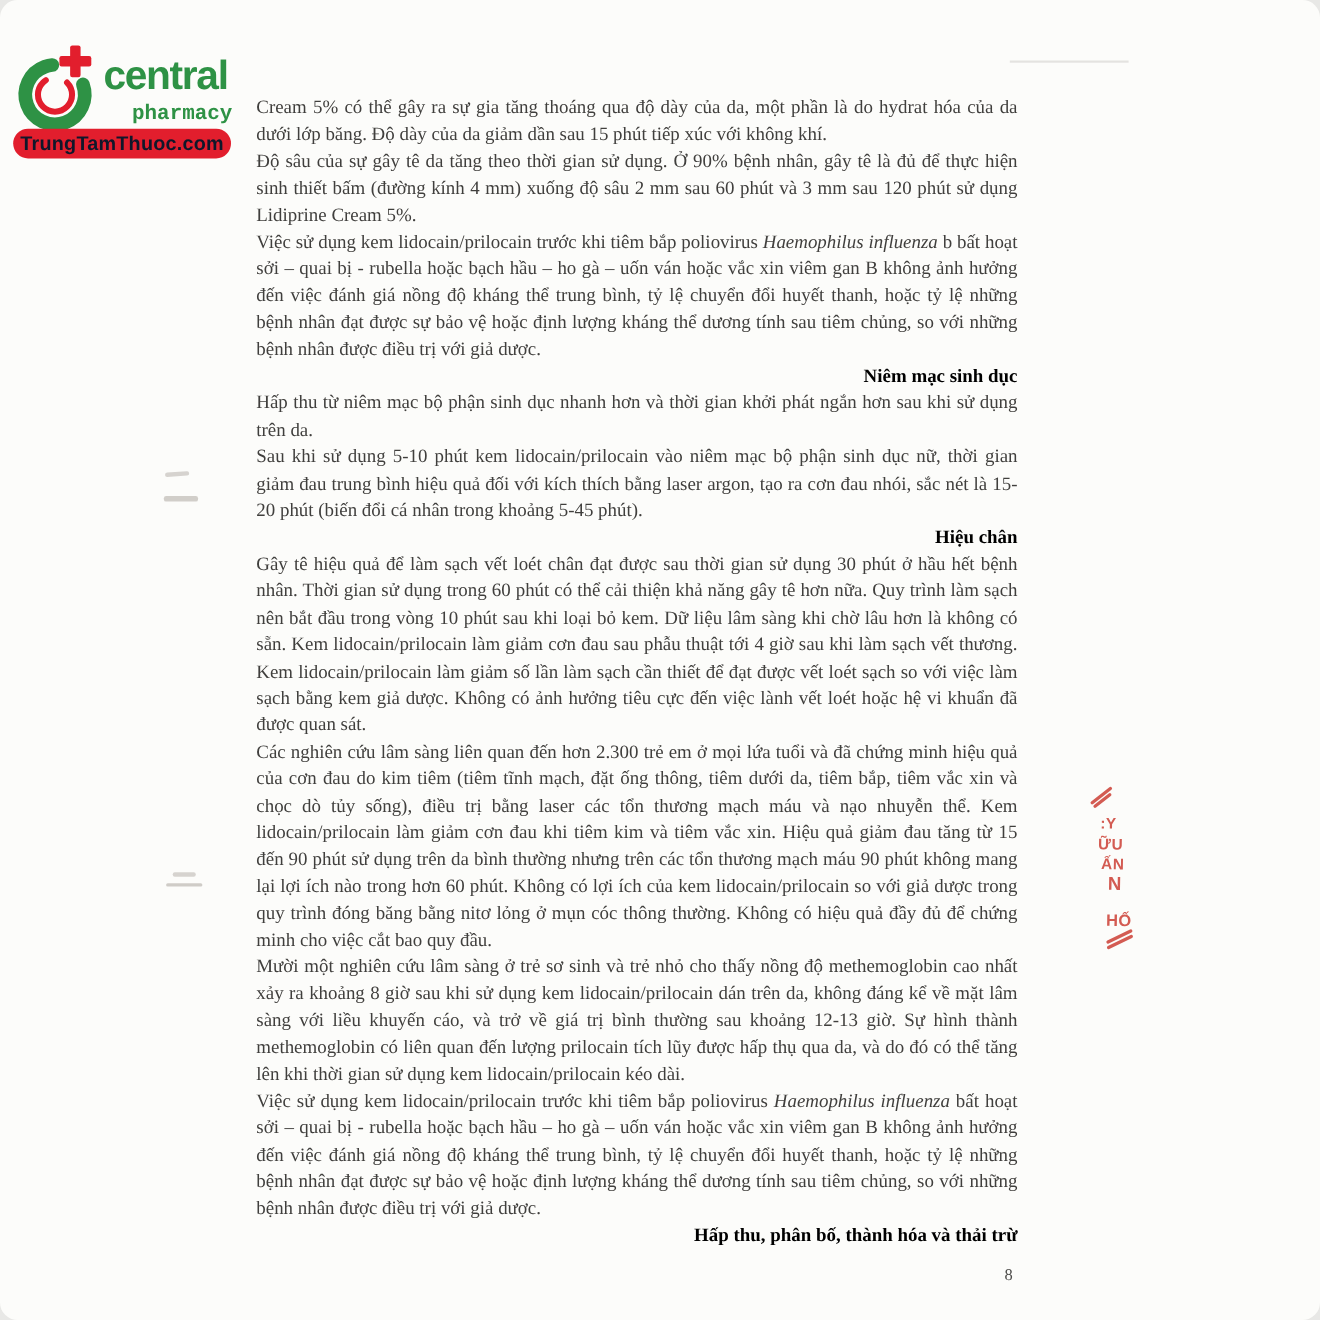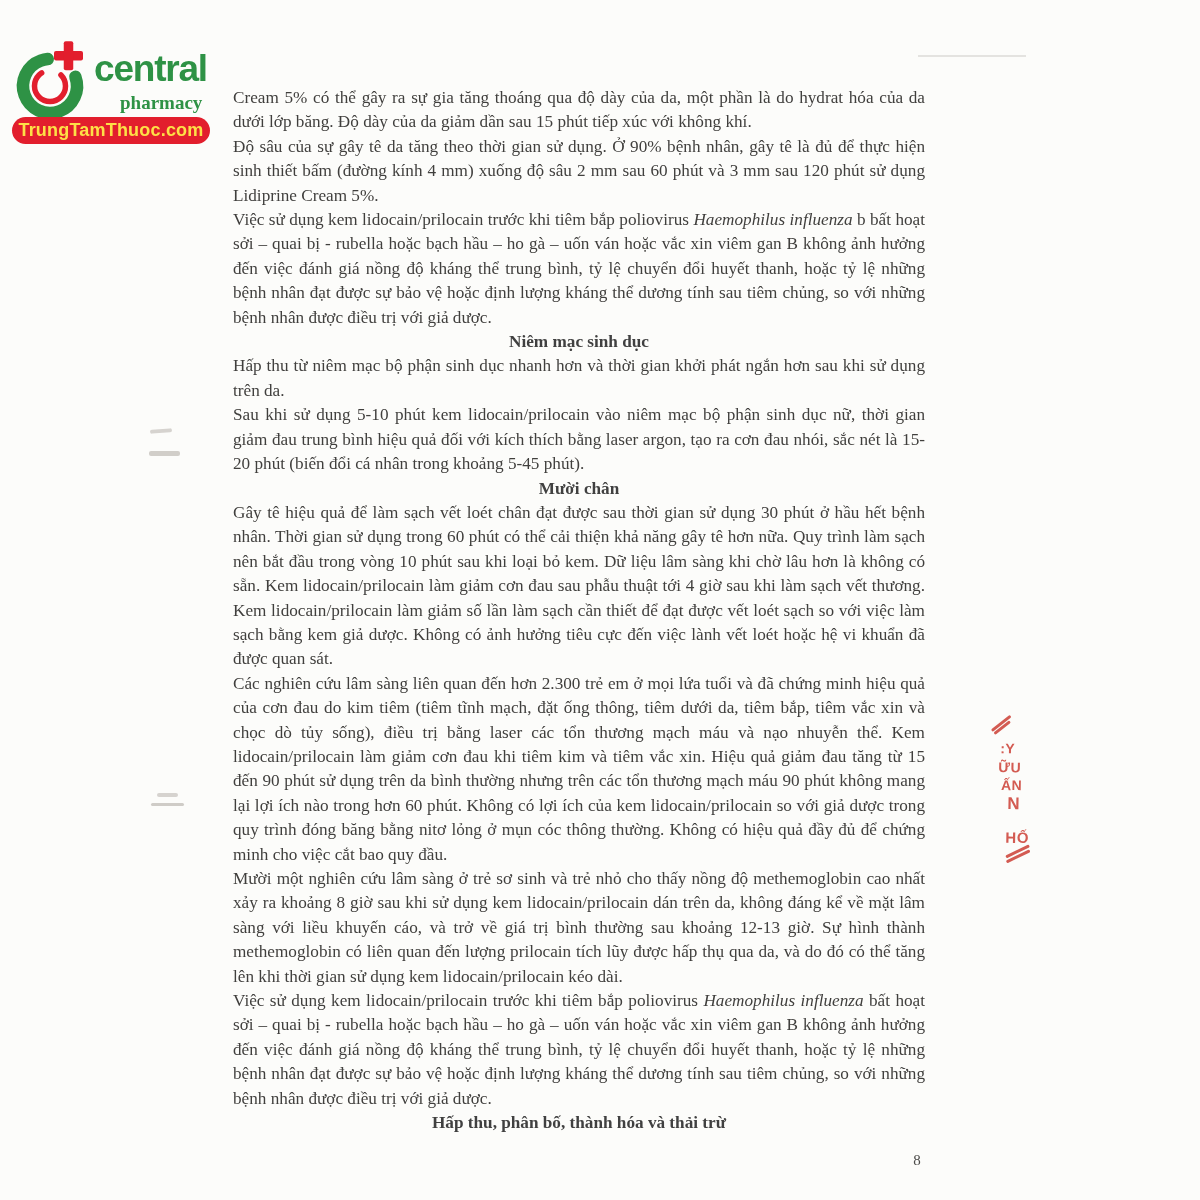--- a/index.html
+++ b/index.html
@@ -4,58 +4,59 @@
 <style>
   * { margin: 0; padding: 0; box-sizing: border-box; }
   html, body { background: #e8e8e6; }
   .page {
     position: relative;
     width: 1200px;
     height: 1200px;
     background: #fcfcfa;
     overflow: hidden;
     font-family: "Liberation Serif", serif;
+    border-radius: 16px;
   }
 
   
   .logo { position: absolute; left: 12px; top: 38px; width: 205px; height: 110px; }
   .logo-mark { position: absolute; left: 2px; top: 2px; }
   .brand-name {
     position: absolute; left: 82px; top: 10px;
     font-family: "Liberation Sans", sans-serif;
     font-size: 37px; font-weight: bold; letter-spacing: -1.2px;
     color: var(--brand-green);
   }
   .brand-tagline {
     position: absolute; left: 108px; top: 54px;
-    font-family: Liberation Serif, serif;
+    font-family: Liberation Mono, monospace;
     font-size: 19px; font-weight: bold;
     color: var(--brand-green);
   }
   .brand-pill {
     position: absolute; left: 0; top: 79px;
     width: 198px; height: 27px;
     background: var(--brand-red);
     border-radius: 14px;
     display: flex; align-items: center; justify-content: center;
     font-family: "Liberation Sans", sans-serif;
-    font-size: 18px; font-weight: bold; color: #fde047;
+    font-size: 18px; font-weight: bold; color: #0f172a;
     letter-spacing: 0.2px;
   }
 
   
   .doc {
     position: absolute; left: 233px; top: 50px; width: 692px;
     font-size: 17.2px; line-height: 24.4px;
     color: #403f3d;
     text-align: justify;
     margin-top: 36px;
   }
   .doc p { margin: 0; }
-  .doc .doc-heading { font-weight: bold; color: #404040; text-align: center; }
+  .doc .doc-heading { font-weight: bold; color: #000000; text-align: right; }
   .doc em { font-style: italic; }
 
   
   .scan-line-top { position: absolute; left: 918px; top: 55px; width: 108px; height: 2px; background: #e4e3e0; }
   .artifact { position: absolute; background: #cfccc7; border-radius: 2px; }
   .artifact.a1 { left: 150px; top: 429px; width: 22px; height: 4px; transform: rotate(-4deg); background: #d6d3cf; }
   .artifact.a2 { left: 149px; top: 451px; width: 31px; height: 5px; background: #d1cec9; }
   .artifact.a3 { left: 157px; top: 793px; width: 21px; height: 4px; background: #d6d3cf; }
   .artifact.a4 { left: 151px; top: 803px; width: 33px; height: 3px; }
 
@@ -108,21 +109,21 @@
     </div>
   </div>
 
   <main class="doc">
       <p class="doc-para"><span>Cream 5% có thể gây ra sự gia tăng thoáng qua độ dày của da, một phần là do hydrat hóa của da dưới lớp băng. Độ dày của da giảm dần sau 15 phút tiếp xúc với không khí.</span></p>
       <p class="doc-para"><span>Độ sâu của sự gây tê da tăng theo thời gian sử dụng. Ở 90% bệnh nhân, gây tê là đủ để thực hiện sinh thiết bấm (đường kính 4 mm) xuống độ sâu 2 mm sau 60 phút và 3 mm sau 120 phút sử dụng Lidiprine Cream 5%.</span></p>
       <p class="doc-para"><span>Việc sử dụng kem lidocain/prilocain trước khi tiêm bắp poliovirus </span><em>Haemophilus influenza</em><span> b bất hoạt sởi – quai bị - rubella hoặc bạch hầu – ho gà – uốn ván hoặc vắc xin viêm gan B không ảnh hưởng đến việc đánh giá nồng độ kháng thể trung bình, tỷ lệ chuyển đổi huyết thanh, hoặc tỷ lệ những bệnh nhân đạt được sự bảo vệ hoặc định lượng kháng thể dương tính sau tiêm chủng, so với những bệnh nhân được điều trị với giả dược.</span></p>
       <p class="doc-heading"><span>Niêm mạc sinh dục</span></p>
       <p class="doc-para"><span>Hấp thu từ niêm mạc bộ phận sinh dục nhanh hơn và thời gian khởi phát ngắn hơn sau khi sử dụng trên da.</span></p>
       <p class="doc-para"><span>Sau khi sử dụng 5-10 phút kem lidocain/prilocain vào niêm mạc bộ phận sinh dục nữ, thời gian giảm đau trung bình hiệu quả đối với kích thích bằng laser argon, tạo ra cơn đau nhói, sắc nét là 15-20 phút (biến đổi cá nhân trong khoảng 5-45 phút).</span></p>
-      <p class="doc-heading"><span>Mười chân</span></p>
+      <p class="doc-heading"><span>Hiệu chân</span></p>
       <p class="doc-para"><span>Gây tê hiệu quả để làm sạch vết loét chân đạt được sau thời gian sử dụng 30 phút ở hầu hết bệnh nhân. Thời gian sử dụng trong 60 phút có thể cải thiện khả năng gây tê hơn nữa. Quy trình làm sạch nên bắt đầu trong vòng 10 phút sau khi loại bỏ kem. Dữ liệu lâm sàng khi chờ lâu hơn là không có sẵn. Kem lidocain/prilocain làm giảm cơn đau sau phẫu thuật tới 4 giờ sau khi làm sạch vết thương. Kem lidocain/prilocain làm giảm số lần làm sạch cần thiết để đạt được vết loét sạch so với việc làm sạch bằng kem giả dược. Không có ảnh hưởng tiêu cực đến việc lành vết loét hoặc hệ vi khuẩn đã được quan sát.</span></p>
       <p class="doc-para"><span>Các nghiên cứu lâm sàng liên quan đến hơn 2.300 trẻ em ở mọi lứa tuổi và đã chứng minh hiệu quả của cơn đau do kim tiêm (tiêm tĩnh mạch, đặt ống thông, tiêm dưới da, tiêm bắp, tiêm vắc xin và chọc dò tủy sống), điều trị bằng laser các tổn thương mạch máu và nạo nhuyễn thể. Kem lidocain/prilocain làm giảm cơn đau khi tiêm kim và tiêm vắc xin. Hiệu quả giảm đau tăng từ 15 đến 90 phút sử dụng trên da bình thường nhưng trên các tổn thương mạch máu 90 phút không mang lại lợi ích nào trong hơn 60 phút. Không có lợi ích của kem lidocain/prilocain so với giả dược trong quy trình đóng băng bằng nitơ lỏng ở mụn cóc thông thường. Không có hiệu quả đầy đủ để chứng minh cho việc cắt bao quy đầu.</span></p>
       <p class="doc-para"><span>Mười một nghiên cứu lâm sàng ở trẻ sơ sinh và trẻ nhỏ cho thấy nồng độ methemoglobin cao nhất xảy ra khoảng 8 giờ sau khi sử dụng kem lidocain/prilocain dán trên da, không đáng kể về mặt lâm sàng với liều khuyến cáo, và trở về giá trị bình thường sau khoảng 12-13 giờ. Sự hình thành methemoglobin có liên quan đến lượng prilocain tích lũy được hấp thụ qua da, và do đó có thể tăng lên khi thời gian sử dụng kem lidocain/prilocain kéo dài.</span></p>
       <p class="doc-para"><span>Việc sử dụng kem lidocain/prilocain trước khi tiêm bắp poliovirus </span><em>Haemophilus influenza</em><span> bất hoạt sởi – quai bị - rubella hoặc bạch hầu – ho gà – uốn ván hoặc vắc xin viêm gan B không ảnh hưởng đến việc đánh giá nồng độ kháng thể trung bình, tỷ lệ chuyển đổi huyết thanh, hoặc tỷ lệ những bệnh nhân đạt được sự bảo vệ hoặc định lượng kháng thể dương tính sau tiêm chủng, so với những bệnh nhân được điều trị với giả dược.</span></p>
       <p class="doc-heading"><span>Hấp thu, phân bố, thành hóa và thải trừ</span></p>
     </main>
 
   <div class="stamp">
     <div class="stamp-bar b1"></div>
     <div class="stamp-bar b2"></div>

